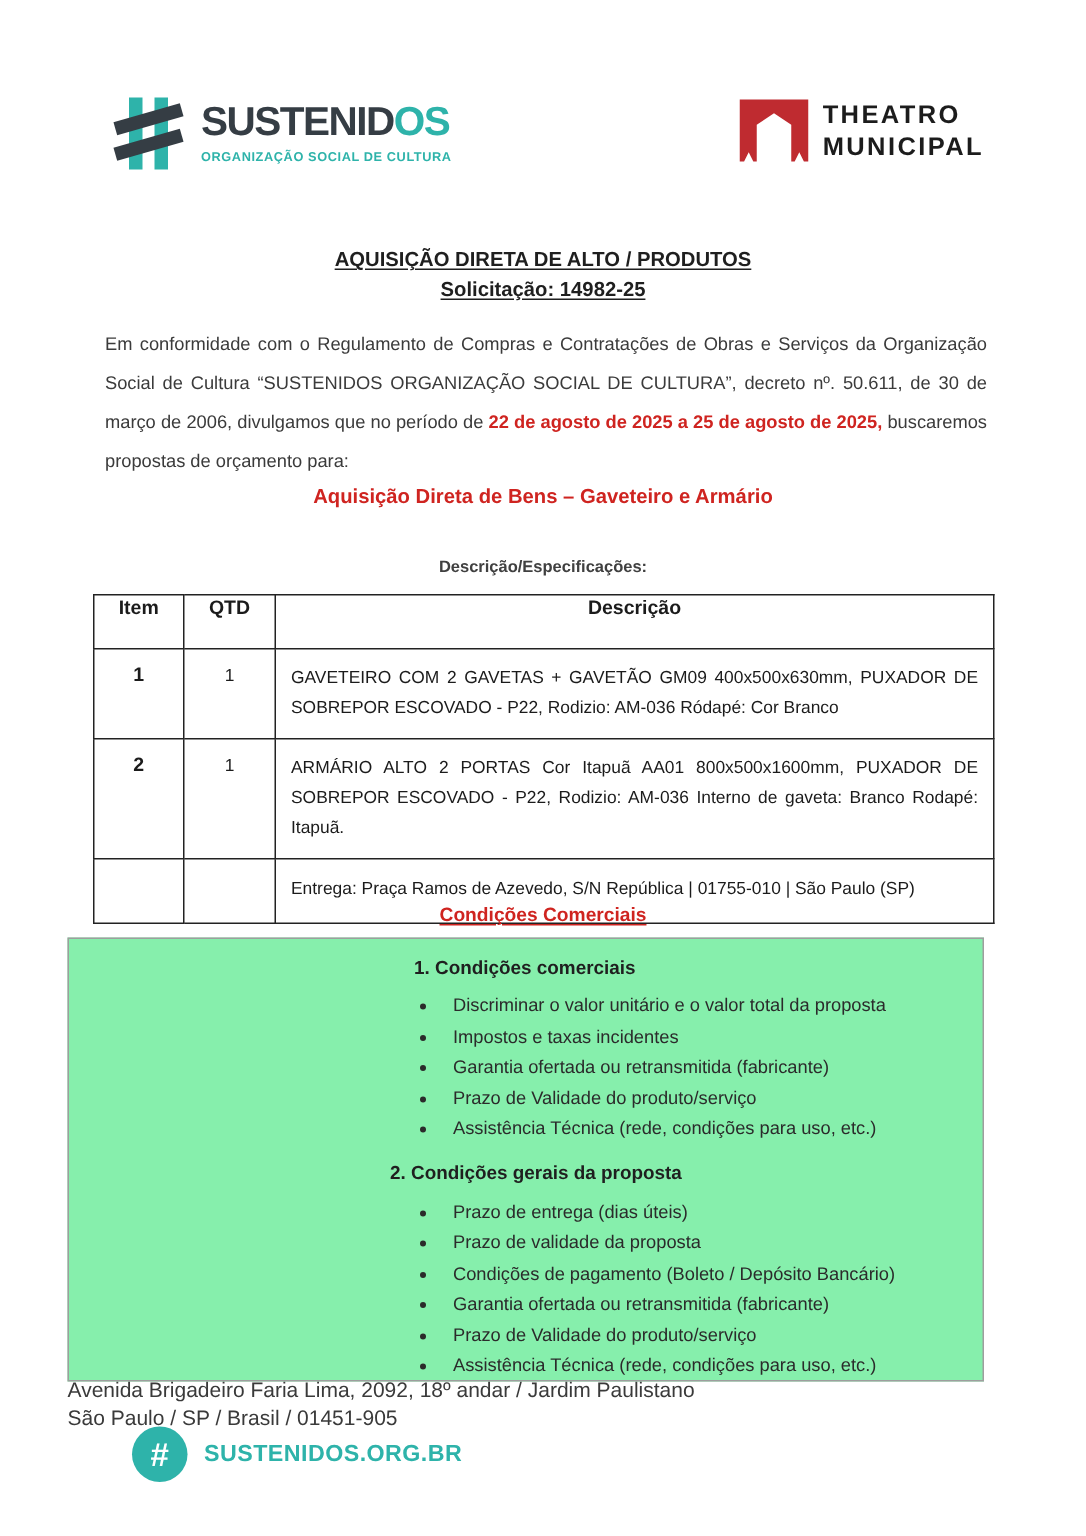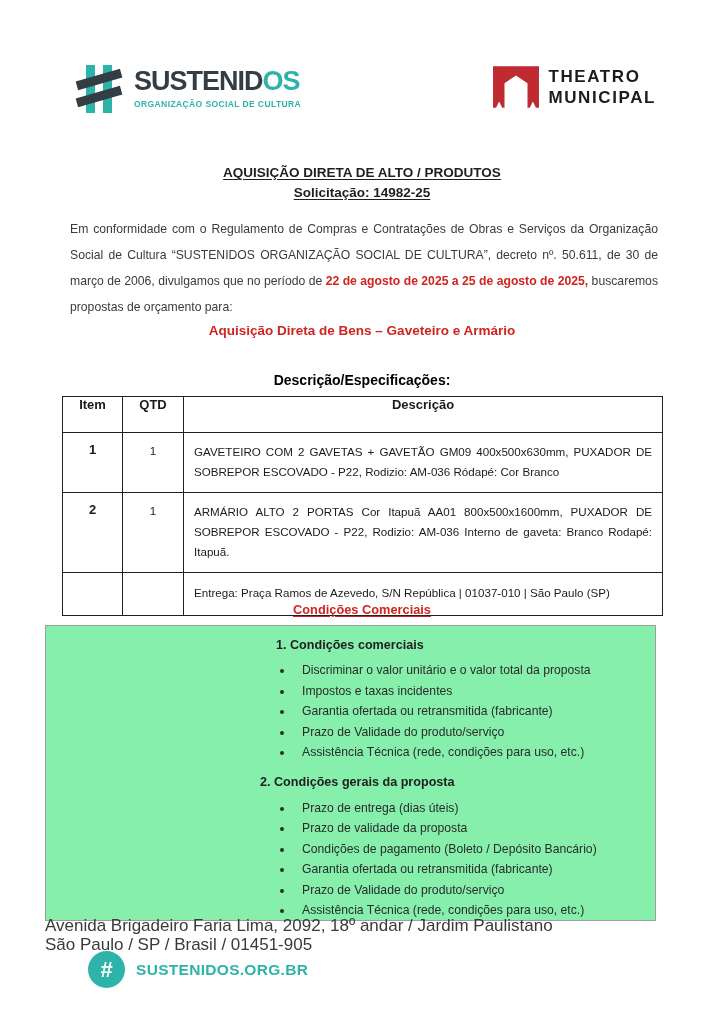--- a/index.html
+++ b/index.html
@@ -37,21 +37,21 @@
   .intro { position:absolute; top:216px; left:70px; width:588px;
            font-size:12.2px; line-height:26px; text-align:justify; color:#3b3b3b; }
   .intro .highlight { color:#cf2420; font-weight:bold; }
 
   
   .subject { position:absolute; top:323px; left:0; width:100%; text-align:center;
              color:#cf2420; font-weight:bold; font-size:13.5px; }
 
   
   .spec-heading { position:absolute; top:372px; left:0; width:100%; text-align:center;
-                  font-weight:bold; font-size:14px; color:#000000; }
+                  font-weight:bold; font-size:11px; color:#404040; }
 
   
   table.spec { position:absolute; top:396px; left:62px; width:601px;
                border-collapse:collapse; table-layout:fixed; }
   table.spec col.c-item { width:60px; } table.spec col.c-qtd { width:61px; }
   table.spec th, table.spec td { border:1px solid #222222; vertical-align:top; }
   table.spec th { font-size:13px; font-weight:bold; text-align:center; color:#1b1b1b;
                   height:36px; padding-top:0; vertical-align:top; }
   td.item-cell { font-weight:bold; font-size:13px; text-align:center; padding-top:9px; color:#1b1b1b; }
   td.qtd-cell  { font-size:11.6px; text-align:center; padding-top:11px; color:#1b1b1b; }
@@ -67,21 +67,21 @@
               border:1px solid #9e9e9e; background:#86efac; }
   .cond-box h3 { font-size:12.6px; font-weight:bold; color:#1f1f1f; }
   .cond-box h3.h1 { margin:12px 0 0 230px; }
   .cond-box h3.h2 { margin:12px 0 0 214px; }
   .cond-box ul { margin:8px 0 0 0; padding-left:248px; list-style:disc; }
   .cond-box ul.second { margin-top:9px; }
   .cond-box li { font-size:12.2px; line-height:20.5px; color:#2b2b2b; padding-left:8px; }
 
   
   .footer-address { position:absolute; top:917px; left:45px;
-                    font-size:17px; line-height:18.5px; color:#3a3a3a; }
+                    font-size:14px; line-height:18.5px; color:#3a3a3a; }
   .footer-brand { position:absolute; top:951px; left:88px; display:flex; align-items:center; }
   .hash-circle { width:37px; height:37px; border-radius:50%; background:#2eb3aa;
                  display:flex; align-items:center; justify-content:center;
                  color:#ffffff; font-weight:bold; font-size:22px; line-height:1; }
   .footer-site { margin-left:11px; color:#2eb3aa; font-weight:bold; font-size:15.5px; letter-spacing:0.3px; }
 </style>
 </head>
 <body>
 
 <div class="header">
@@ -140,21 +140,21 @@
       <td class="desc-cell">GAVETEIRO COM 2 GAVETAS + GAVETÃO GM09 400x500x630mm, PUXADOR DE SOBREPOR ESCOVADO - P22, Rodizio: AM-036 Ródapé: Cor Branco</td>
     </tr>
     <tr>
       <td class="item-cell">2</td>
       <td class="qtd-cell">1</td>
       <td class="desc-cell">ARMÁRIO ALTO 2 PORTAS Cor Itapuã AA01 800x500x1600mm, PUXADOR DE SOBREPOR ESCOVADO - P22, Rodizio: AM-036 Interno de gaveta: Branco Rodapé: Itapuã.</td>
     </tr>
     <tr>
       <td class="item-cell"></td>
       <td class="qtd-cell"></td>
-      <td class="desc-cell single">Entrega: Praça Ramos de Azevedo, S/N República | 01037-010 | São Paulo (SP)</td>
+      <td class="desc-cell single">Entrega: Praça Ramos de Azevedo, S/N República | 01755-010 | São Paulo (SP)</td>
     </tr>
   </tbody>
 </table>
 
 <div class="cond-title">Condições Comerciais</div>
 
 <div class="cond-box">
   <h3 class="h1">1. Condições comerciais</h3>
   <ul>
     <li>Discriminar o valor unitário e o valor total da proposta</li>

